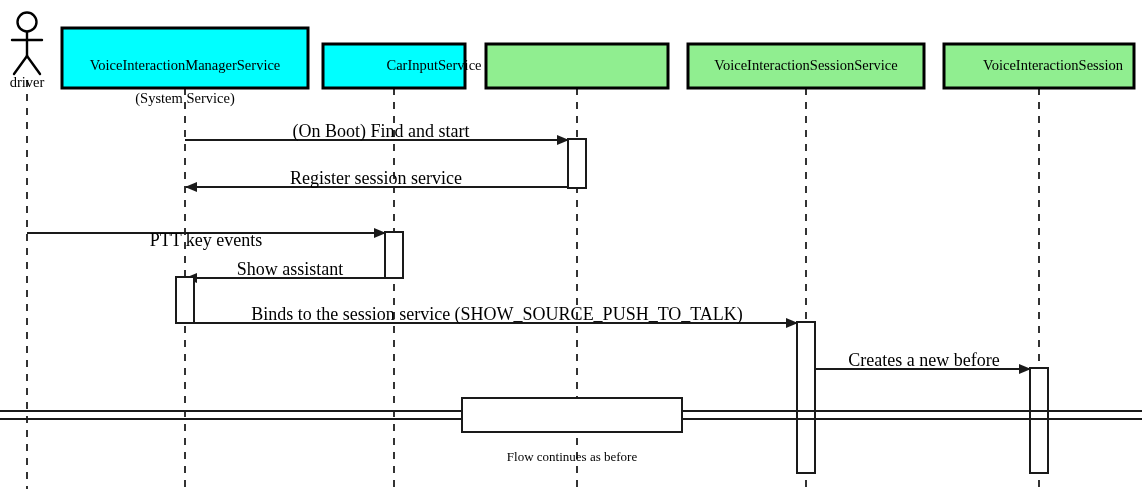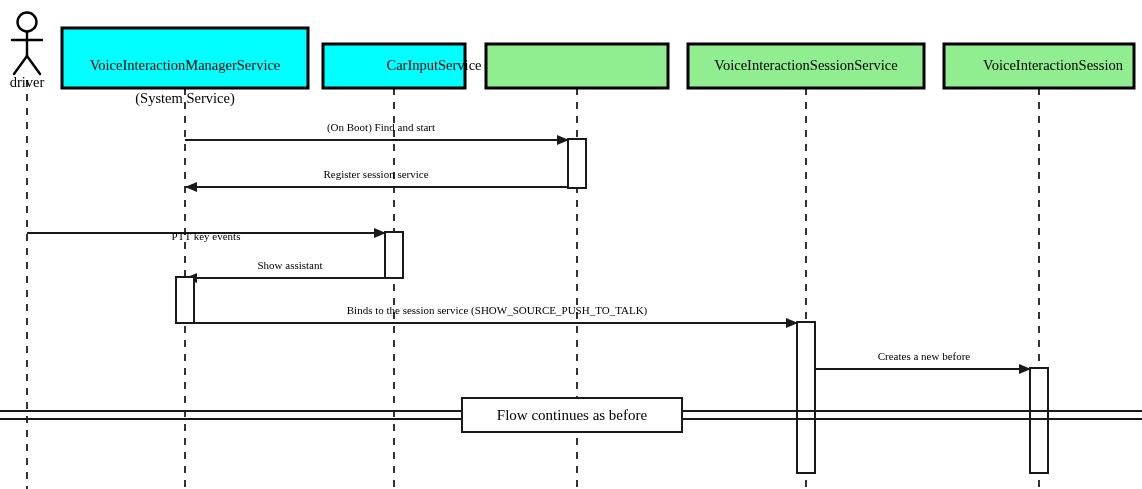--- a/index.html
+++ b/index.html
@@ -31,27 +31,28 @@
     text-align: center;
     line-height: 1.15;
   }
   .participant-label {
     font-size: 14.5px;
     color: #000000;
     text-align: center;
     white-space: pre-line;
   }
   .msg-label {
-    font-size: 11px;
+    font-size: 18px;
   }
   .actor-label {
     font-size: 14.5px;
   }
   .note-label {
-    font-size: 15px;
+    font-size: 13px;
+    margin-top: 43px;
   }
 </style>
 </head>
 <body>
 
 <div id="diagram">
 
   <svg id="svg-layer" viewBox="0 0 1142 489" xmlns="http://www.w3.org/2000/svg">
     <defs>
       <marker id="arrowFilled" markerWidth="12" markerHeight="10" refX="11" refY="5" orient="auto" markerUnits="userSpaceOnUse">

